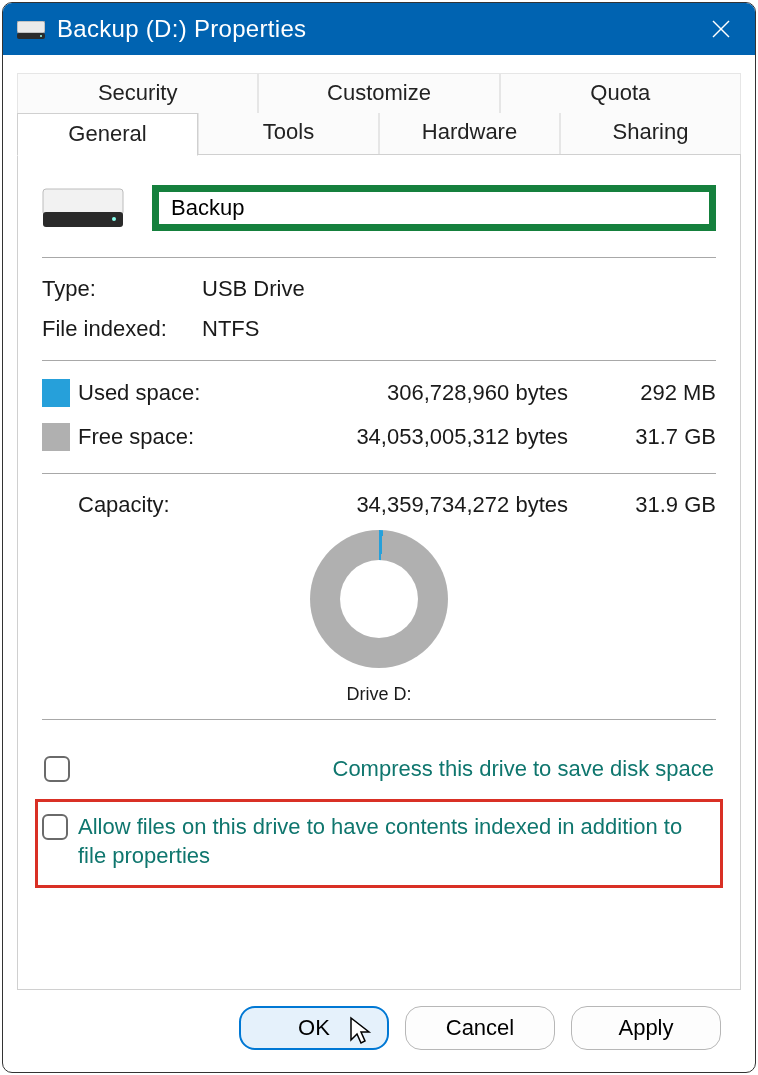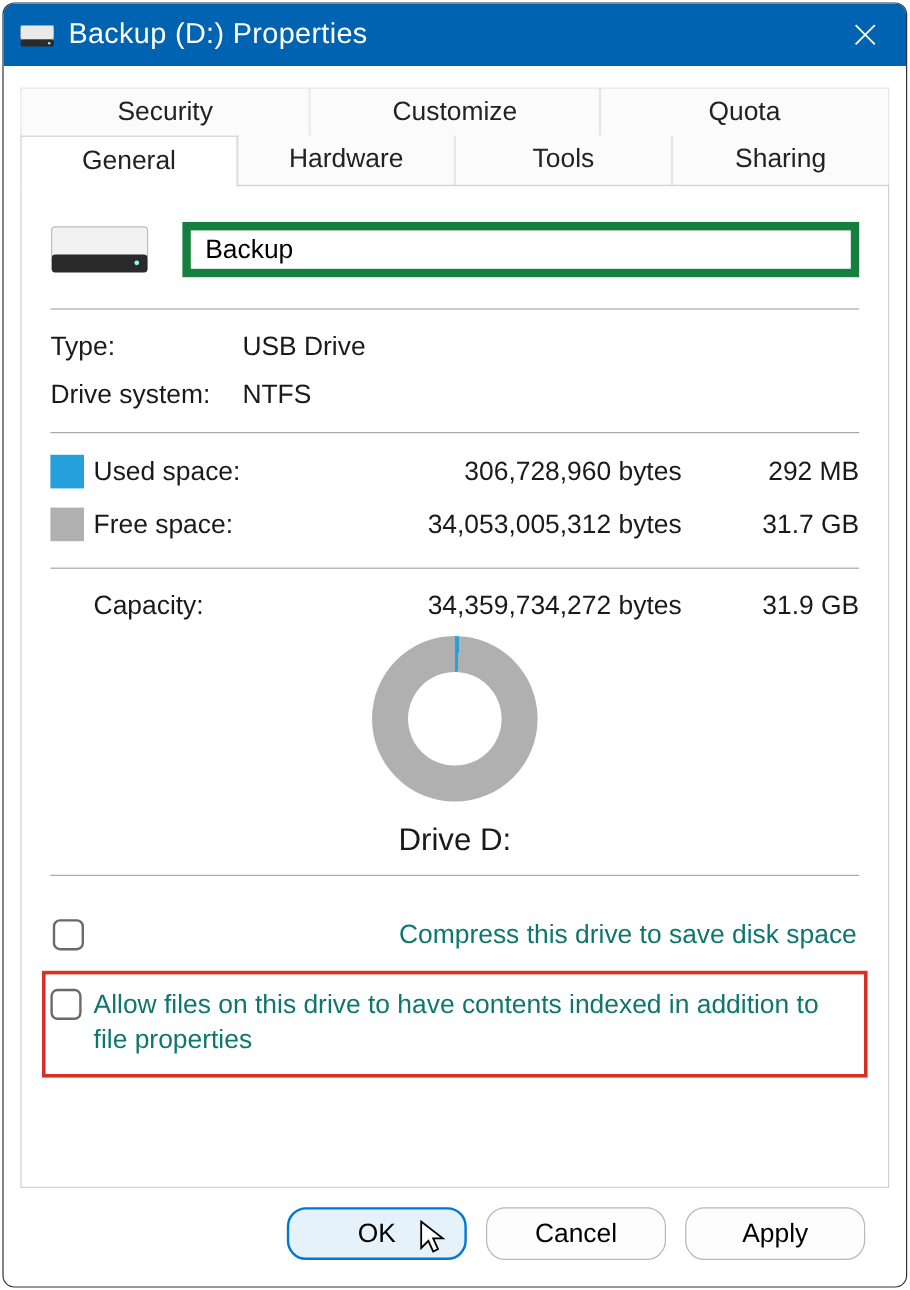--- a/index.html
+++ b/index.html
@@ -179,21 +179,21 @@
     justify-content: center;
     margin-bottom: 16px;
   }
   .pie-hole {
     width: 78px;
     height: 78px;
     border-radius: 50%;
     background: #fff;
   }
   .drive-label {
-    font-size: 26px;
+    font-size: 18px;
     color: #1a1a1a;
   }
   .checkbox-row {
     display: flex;
     align-items: flex-start;
     gap: 10px;
     font-size: 22px;
     color: #0f766e;
     margin-top: 30px;
     padding: 4px 2px;
@@ -269,22 +269,22 @@
 
   <div class="body">
     <div class="tabs">
       <div class="tab-row top">
         <div class="tab">Security</div>
         <div class="tab">Customize</div>
         <div class="tab">Quota</div>
       </div>
       <div class="tab-row bottom">
         <div class="tab active">General</div>
+        <div class="tab">Tools</div>
         <div class="tab">Hardware</div>
-        <div class="tab">Tools</div>
         <div class="tab">Sharing</div>
       </div>
     </div>
 
     <div class="tab-content">
       <div class="panel-inner">
 
         <div class="row-top">
           <span class="drive-icon-large">
             <svg viewBox="0 0 82 40" width="82" height="40">
@@ -294,21 +294,21 @@
             </svg>
           </span>
           <input class="name-input" value="Backup" style="">
         </div>
 
         <hr class="sep">
 
         <div class="kv">
           <div>Type:</div>
           <div>USB Drive</div>
-          <div>Drive system:</div>
+          <div>File indexed:</div>
           <div>NTFS</div>
         </div>
 
         <hr class="sep">
 
         <div class="space-grid">
           <div class="swatch used"></div>
           <div>Used space:</div>
           <div class="bytes">306,728,960 bytes</div>
           <div class="human">292 MB</div>

